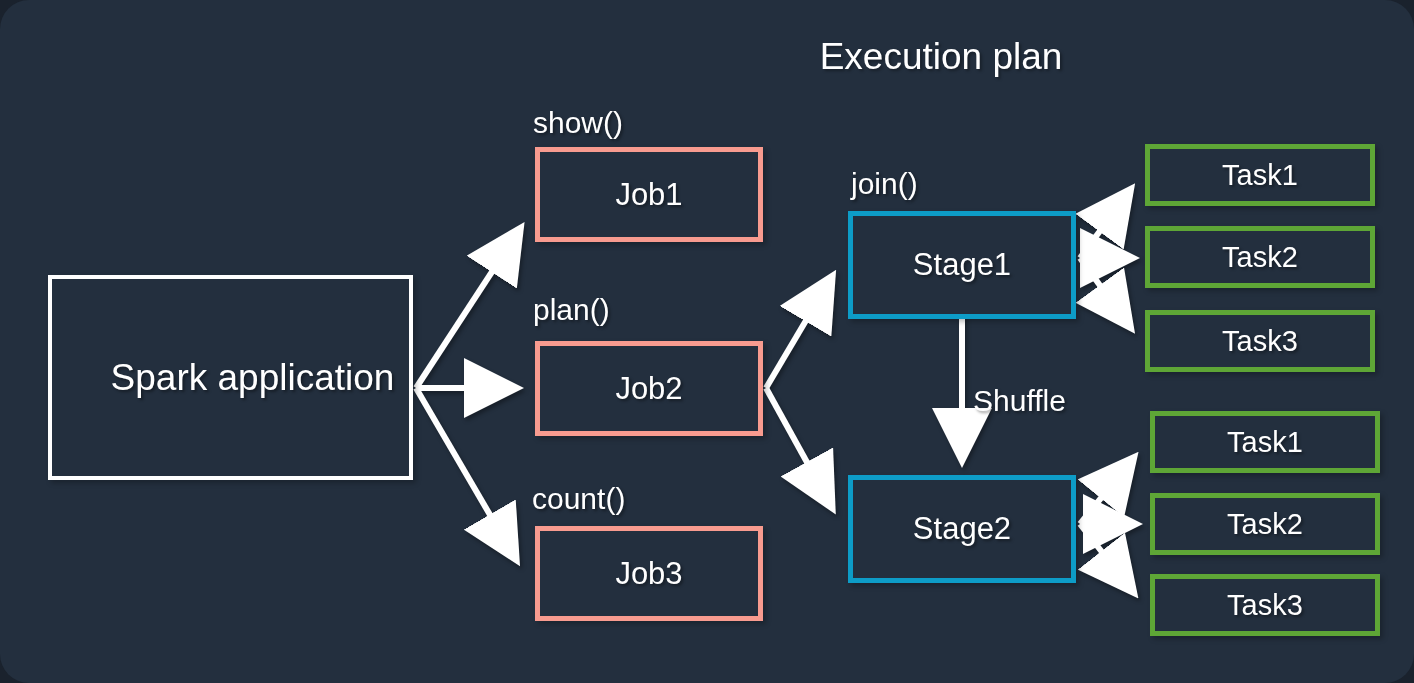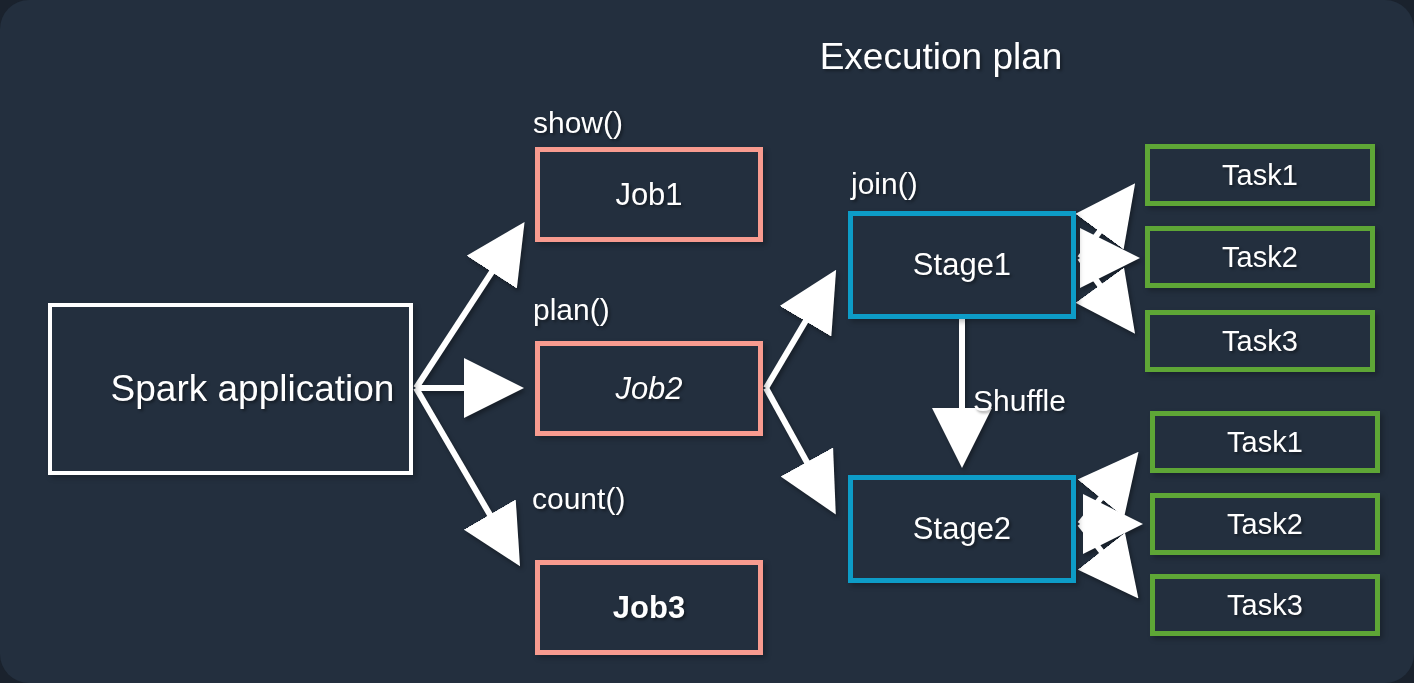--- a/index.html
+++ b/index.html
@@ -41,38 +41,38 @@
   .box {
     position: absolute;
     display: flex;
     align-items: center;
     justify-content: center;
     text-shadow: 2px 2px 3px rgba(0,0,0,0.4);
     box-shadow: 3px 3px 5px rgba(0,0,0,0.25);
     background: var(--background);
   }
   .spark-box {
-    left: 48px; top: 303px;
-    width: 365px; height: 172px;
+    left: 48px; top: 275px;
+    width: 365px; height: 205px;
     border: 4px solid var(--spark-border);
     flex-direction: column;
     gap: 16px;
     padding-left: 44px;
   }
   .spark-title { font-size: 37px; }
   .spark-subtitle { font-size: 23px; }
   .job-box {
     left: 535px;
     width: 228px; height: 95px;
     border: 5px solid var(--job-border);
     font-size: 31px;
   }
   .job1 { top: 147px; }
-  .job2 { top: 341px; font-style: italic; }
-  .job3 { top: 560px; font-weight: bold; }
+  .job2 { top: 341px; }
+  .job3 { top: 526px; }
   .stage-box {
     left: 848px;
     width: 228px; height: 108px;
     border: 5px solid var(--stage-border);
     font-size: 31px;
   }
   .stage1 { top: 211px; }
   .stage2 { top: 475px; }
   .task-box {
     width: 230px; height: 62px;

